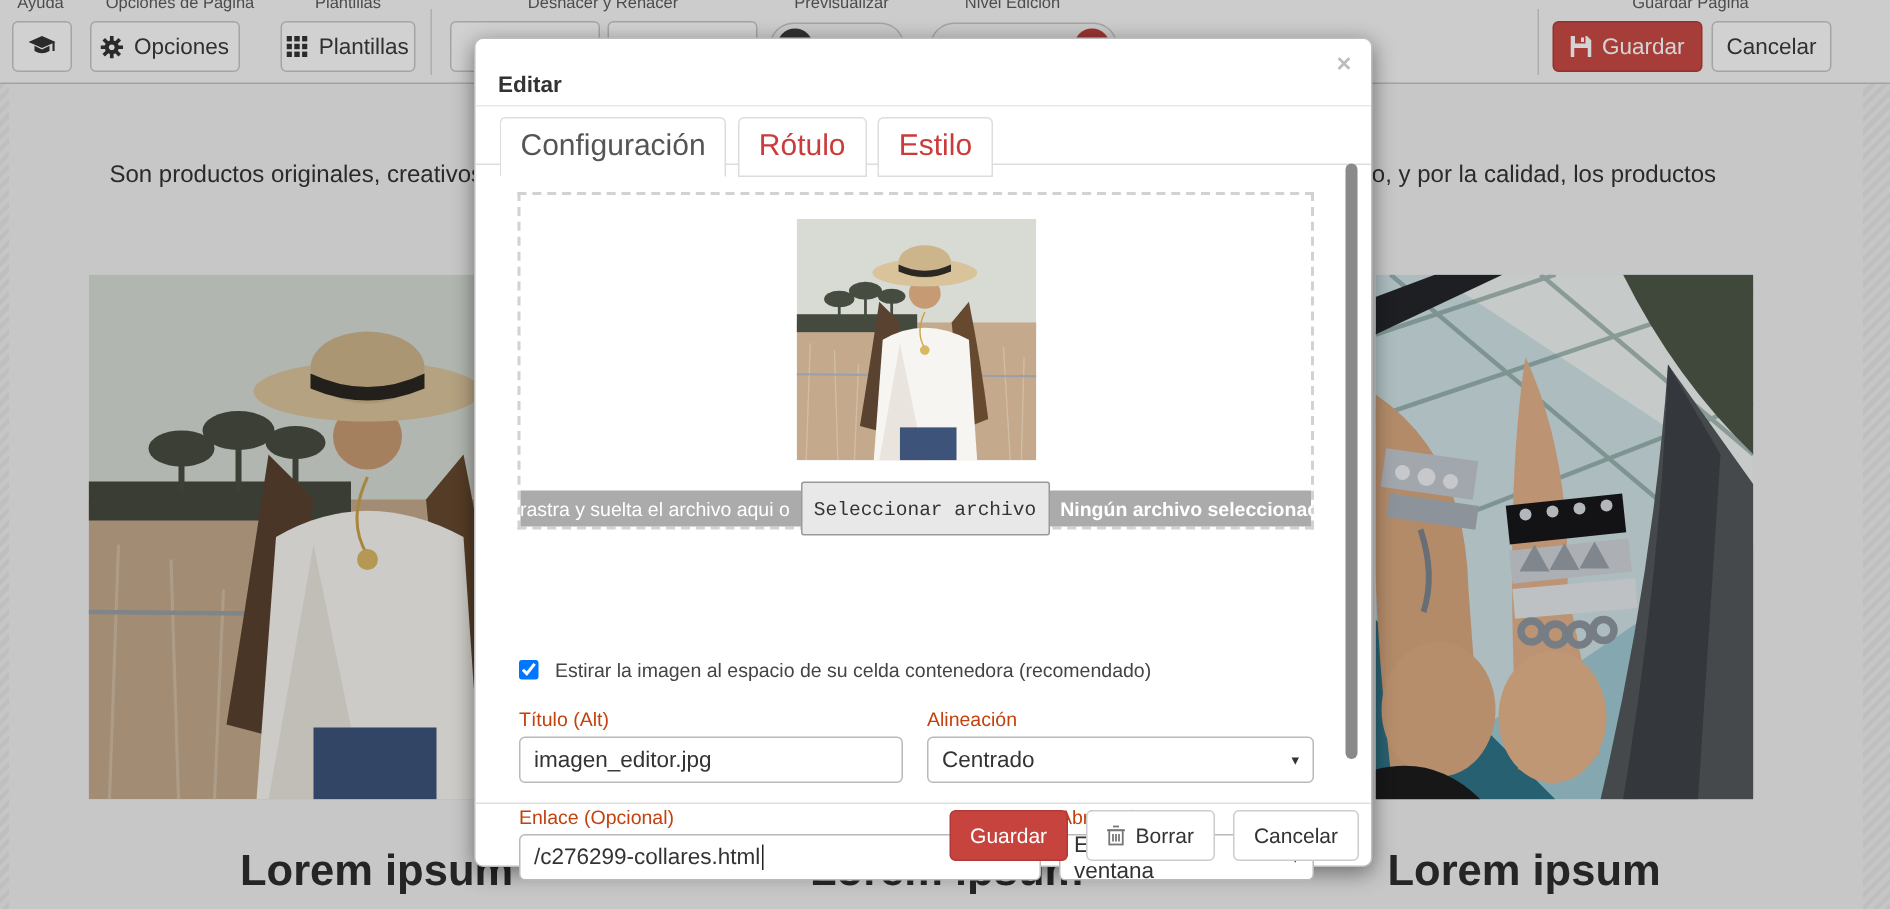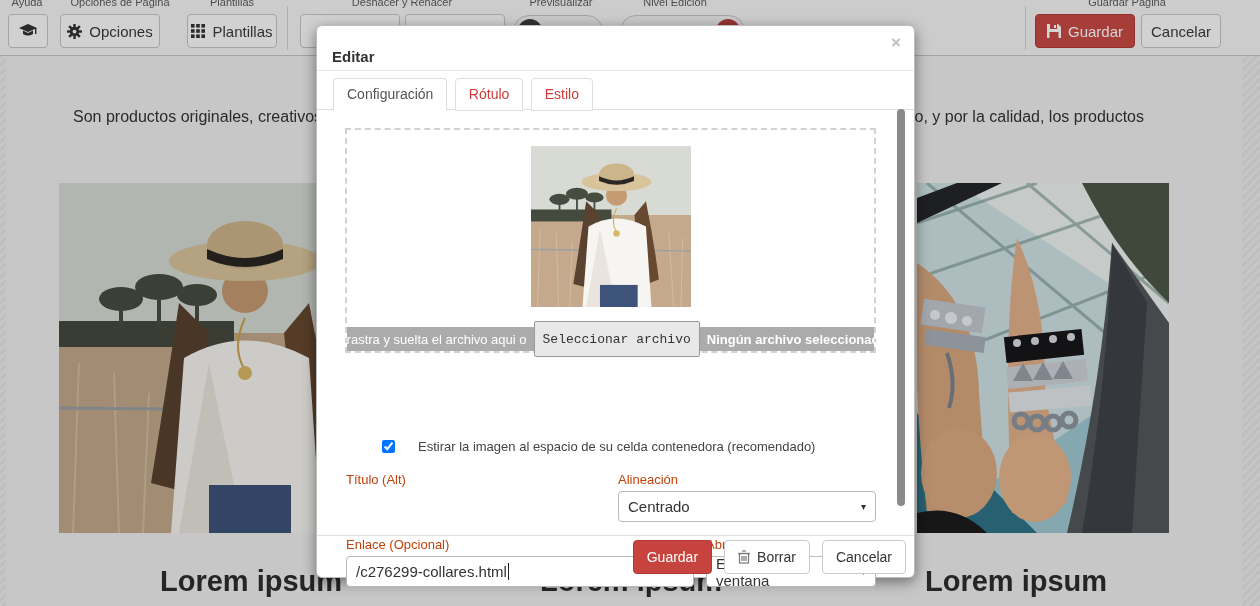--- a/index.html
+++ b/index.html
@@ -39,36 +39,36 @@
   .modal { position:absolute; left:316px; top:25px; width:599px; height:553px;
     background:#fff; border:1px solid #bdbdbd; border-radius:6px;
     box-shadow:0 4px 14px rgba(0,0,0,0.45); z-index:10; }
   .m-header { position:relative; height:36px; border-bottom:1px solid #e8e8e8;
     padding:22px 15px; font-size:15px; font-weight:bold; color:#333; }
   .m-close { position:absolute; right:13px; top:8px; font-size:17px; font-weight:bold;
     color:#bdbdbd; cursor:pointer; line-height:1; }
   .m-tabs { position:relative; height:39px; padding:7px 0 0 16px; }
   .m-tabs::after { content:""; position:absolute; left:0; right:0; bottom:0; height:1px; background:#ddd; }
   .tab { position:relative; z-index:2; display:inline-block; padding:7px 13px 8px;
-    margin-right:3px; font-size:14px; border:1px solid #ddd; border-radius:4px 4px 0 0;
+    margin-right:3px; font-size:20px; border:1px solid #ddd; border-radius:4px 4px 0 0;
     background:#fff; color:#cc3b3b; cursor:pointer; }
   .tab.active { color:#555; border-bottom-color:#fff; }
   .m-body { position:relative; height:436px; }
   .dashed-box { position:absolute; left:28px; top:18px; width:531px; height:225px;
     border:2px dashed #d2d2d2; background:#fff; }
   .preview-img { position:absolute; left:50%; top:16px; transform:translateX(-50%);
     width:160px; height:161px; display:block; }
   .upload-bar { position:absolute; left:0; right:0; bottom:0; height:24px; background:#ababab;
     display:flex; align-items:center; justify-content:center; gap:7px;
     font-size:13px; color:#fff; white-space:nowrap; }
   .file-btn { height:36px; padding:0 8px; font-size:13px; color:#333; background:#e8e8e8;
     border:1px solid #999; border-radius:2px; cursor:pointer; font-family:Liberation Mono, monospace; }
   .upload-status { font-weight:bold; }
   .chk-row { position:absolute; left:29px; top:329px; display:flex; align-items:center;
-    gap:23px; font-size:13px; color:#444;margin-left:36px; }
+    gap:11px; font-size:13px; color:#444; }
   .f-label { position:absolute; font-size:13px; color:#c2410c;text-align:center; }
   .f-input, .f-select { position:absolute; height:31px; border:1px solid #b9b9b9; border-radius:4px;
     background:#fff; font-size:15px; color:#333; display:flex; align-items:center;
     padding:0 9px; cursor:text; }
   .f-select { cursor:pointer; justify-content:space-between; }
   .f-select .caret { font-size:10px; color:#333; margin-left:6px; }
   .text-cursor { display:inline-block; width:1px; height:17px; background:#222; margin-left:1px; }
   .scroll-thumb { position:absolute; right:9px; top:83px; width:8px; height:397px;
     background:#8a8a8a; border-radius:4px; }
   .m-footer { position:absolute; left:0; right:0; bottom:0; height:42px; border-top:1px solid #e0e0e0;
@@ -296,20 +296,23 @@
       </div>
 
       <div class="chk-row">
         <input type="checkbox" checked="checked" style="">
         <span>Estirar la imagen al espacio de su celda contenedora (recomendado)</span>
       </div>
 
       <span class="f-label" style="left:29px;top:362px">Título (Alt)</span>
       <span class="f-label" style="left:301px;top:362px">Alineación</span>
 
+      <div class="f-input" style="left:29px;top:381px;width:256px">
+        <span>imagen_editor.jpg</span>
+      </div>
       <div class="f-select" style="left:301px;top:381px;width:258px">
         <span>Centrado</span>
         <span class="caret">▾</span>
       </div>
 
       <span class="f-label" style="left:29px;top:427px">Enlace (Opcional)</span>
       <span class="f-label" style="left:389px;top:427px">Abrir Enlace</span>
 
       <div class="f-input" style="left:29px;top:446px;width:348px">
         <span>/c276299-collares.html</span>

